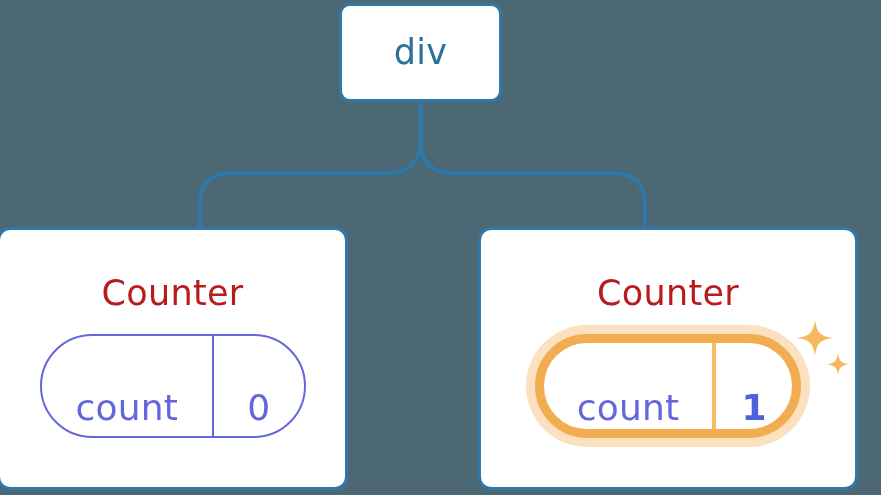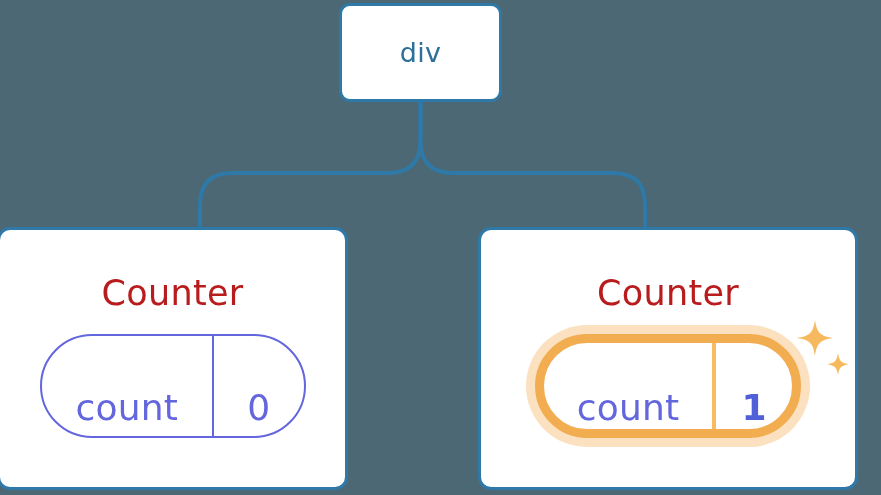--- a/index.html
+++ b/index.html
@@ -44,21 +44,21 @@
   
   #node-root {
     left: 339px;
     top: 3px;
     width: 163px;
     height: 99px;
     border-radius: 11px;
     justify-content: center;
   }
   #node-root .node-title {
-    font-size: 27px;
+    font-size: 35px;
     color: #2e7099;
     line-height: 1;
     letter-spacing: 0.3px;
   }
 
   
   .node-child {
     top: 227px;
     height: 263px;
     border-radius: 13px;

